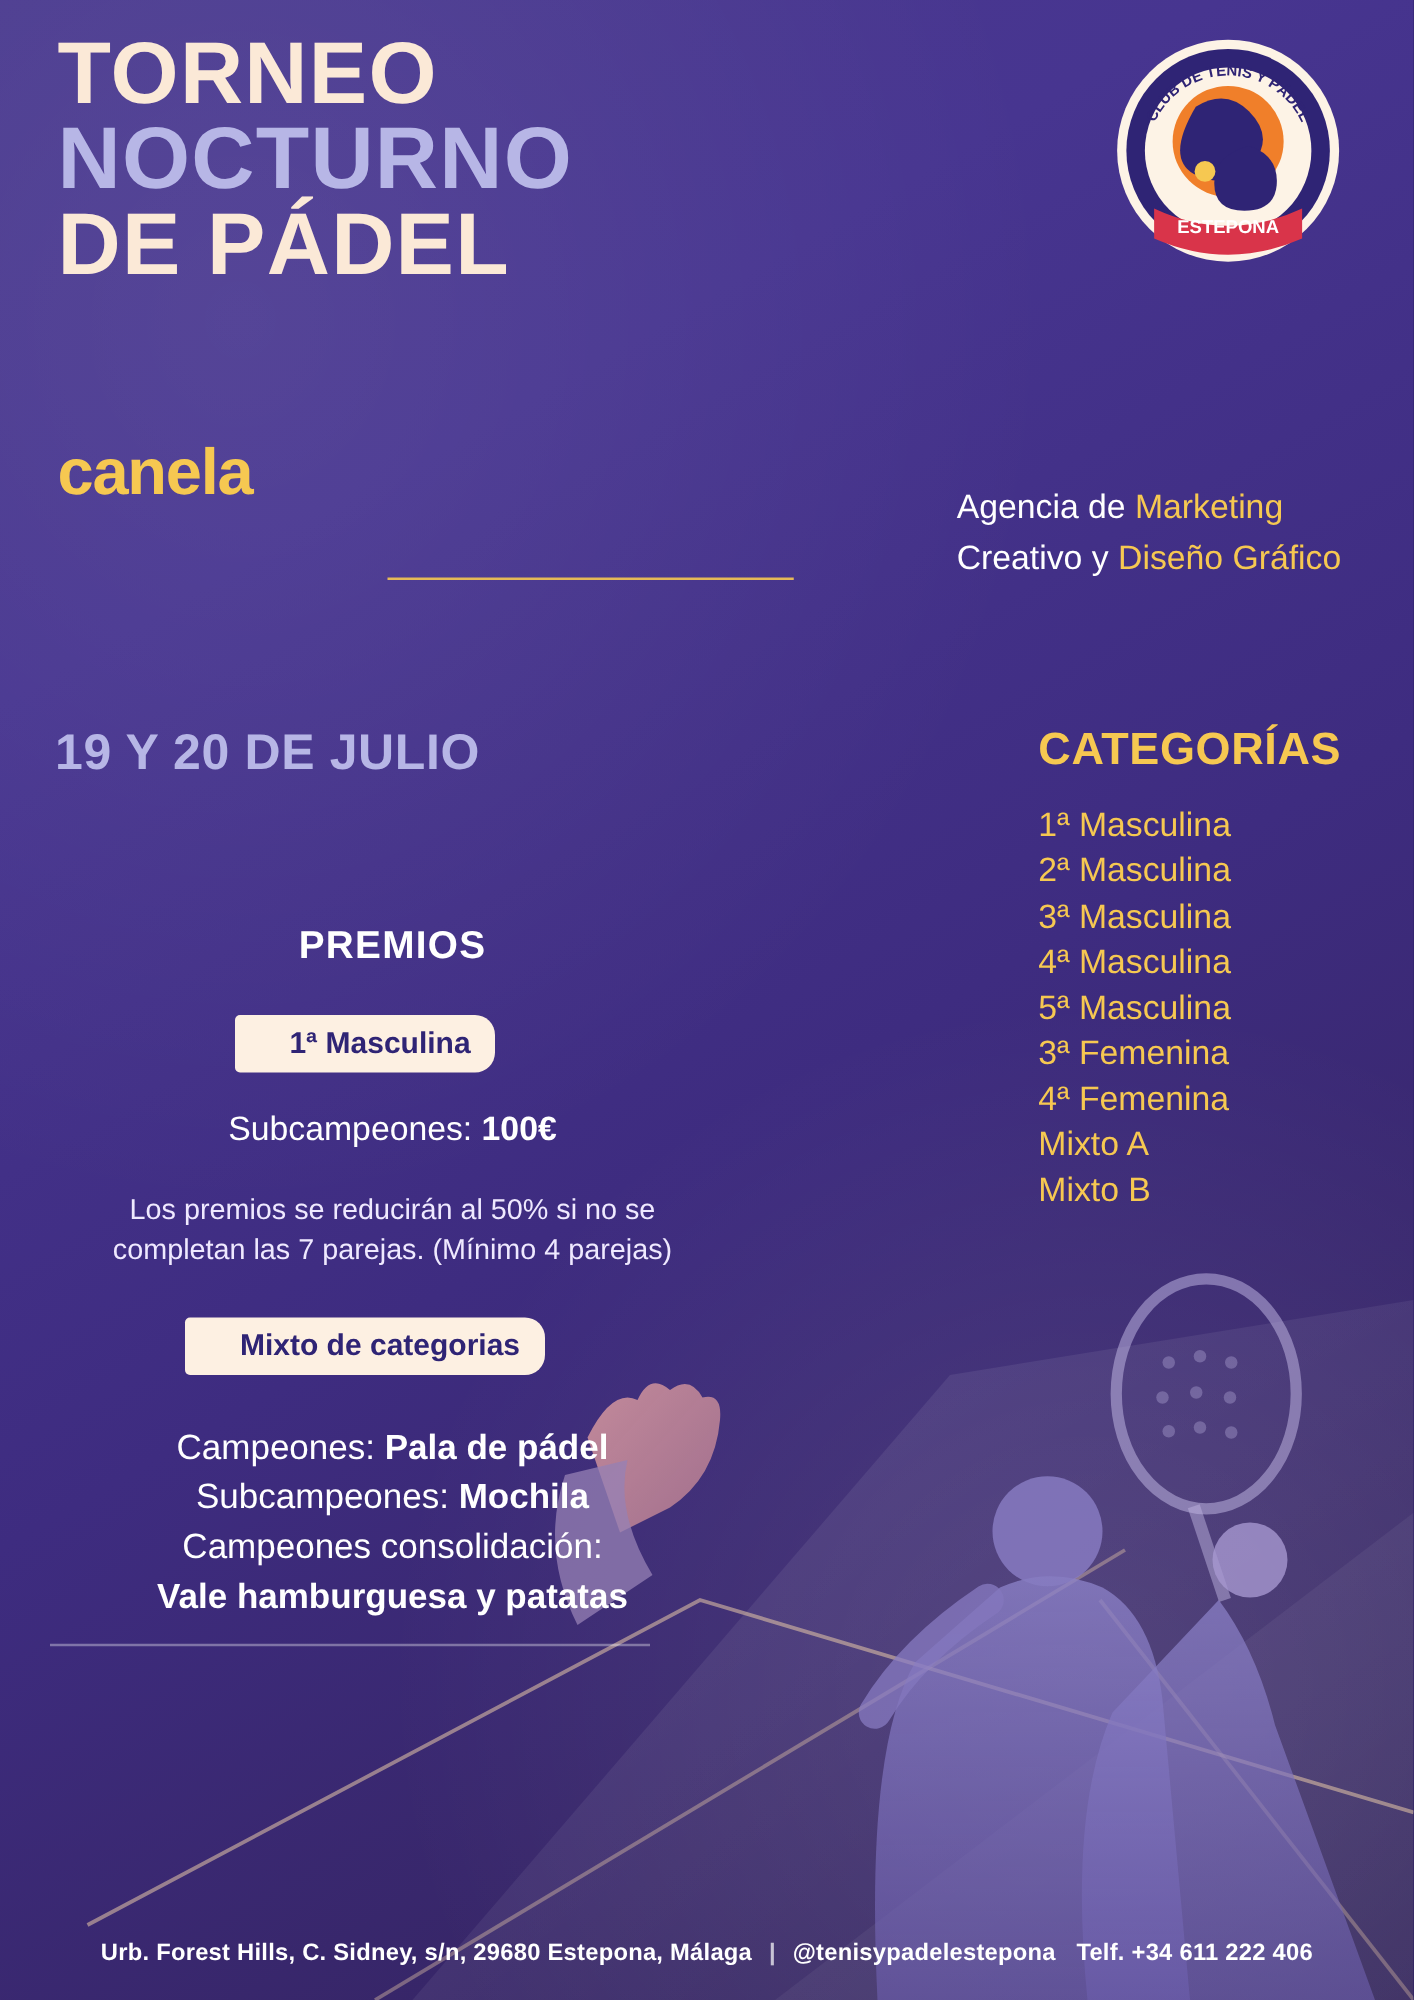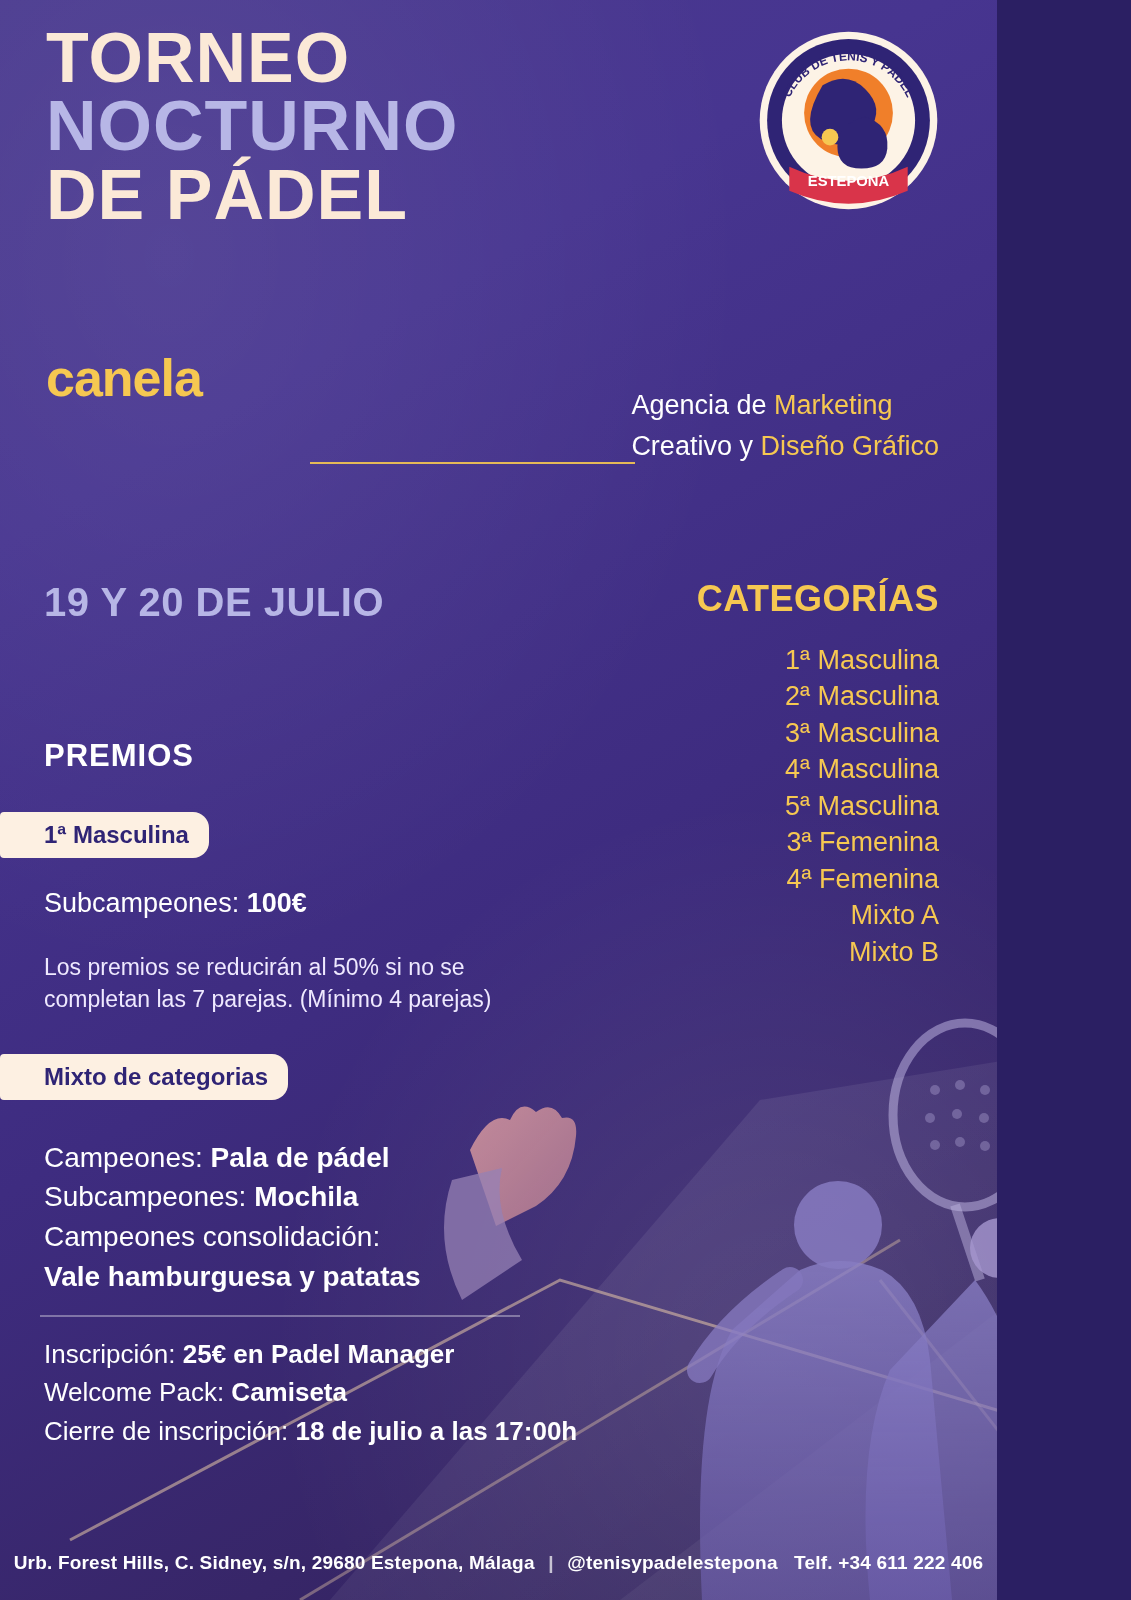--- a/index.html
+++ b/index.html
@@ -2,21 +2,21 @@
 <html><head>
 <meta charset="utf-8">
 <style>
   html, body {
     margin: 0;
     padding: 0;
     background: #2b1f63;
   }
   .poster {
     position: relative;
-    width: 997px;
+    width: 1131px;
     height: 1600px;
     overflow: hidden;
     background: linear-gradient(150deg, #4a3a8f 0%, #473590 25%, #3e2c80 55%, #372668 80%, #2e2057 100%);
     font-family: "Liberation Sans", sans-serif;
     color: #ffffff;
   }
   
   .bg-wash-1 {
     position: absolute;
     left: -10%;
@@ -126,21 +126,20 @@
     font-weight: 800;
     color: #b7b6e6;
     letter-spacing: .5px;
   }
 
   
   .cats {
     position: absolute;
     right: 58px;
     top: 578px;
-    text-align: right;
   }
   .cats h2 {
     margin: 0 0 22px 0;
     font-size: 36px;
     font-weight: 800;
     color: #f6c851;
     letter-spacing: .5px;
   }
   .cats ul {
     margin: 0;
@@ -152,20 +151,21 @@
     line-height: 1.35;
     color: #f6c851;
   }
 
   
   .premios {
     position: absolute;
     left: 44px;
     top: 738px;
     width: 540px;
+    text-align: center;
   }
   .premios h2 {
     margin: 0 0 38px 0;
     font-size: 31px;
     font-weight: 800;
     letter-spacing: 1px;
     color: #ffffff;
   }
   .pill {
     display: inline-block;
@@ -365,25 +365,20 @@
       <div class="prize-lines2">
         <div><span>Campeones: </span><b>Pala de pádel</b></div>
         <div><span>Subcampeones: </span><b>Mochila</b></div>
         <div><span>Campeones consolidación:</span></div>
         <div><b>Vale hamburguesa y patatas</b></div>
       </div>
     </div>
   </div>
 
   <div class="divider"></div>
-  <div class="info">
-    <div><span>Inscripción: </span><b>25€ en Padel Manager</b></div>
-    <div><span>Welcome Pack: </span><b>Camiseta</b></div>
-    <div><span>Cierre de inscripción: </span><b>18 de julio a las 17:00h</b></div>
-  </div>
 
   <div class="footer">
     <span>Urb. Forest Hills, C. Sidney, s/n, 29680 Estepona, Málaga</span>
     <span class="sep">|</span>
     <span>@tenisypadelestepona</span>
     <span>&nbsp;</span>
     <span>Telf. +34 611 222 406</span>
   </div>
 
 </div>

